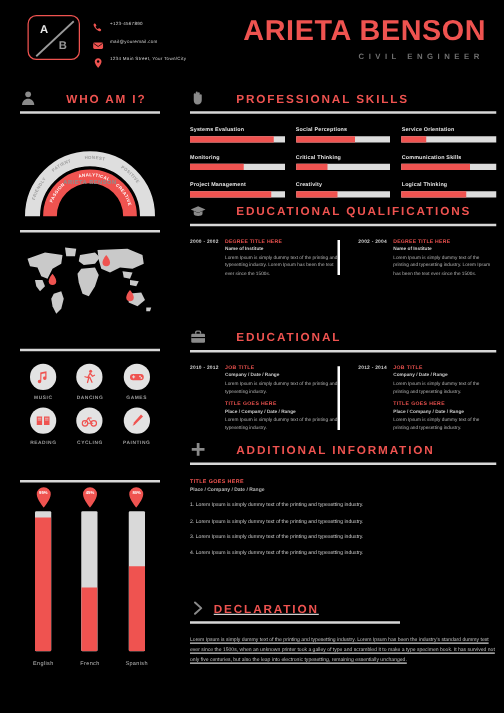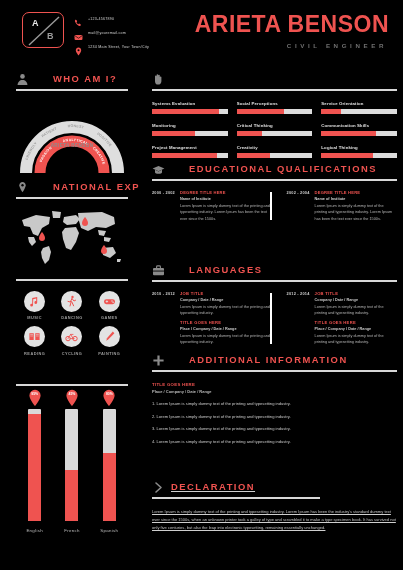--- a/index.html
+++ b/index.html
@@ -252,29 +252,20 @@
           </text>
           <text class="arcLblW">
             <textPath href="#innerArc" startOffset="72%">CREATIVE</textPath>
           </text>
         </svg>
         <div class="donut-center">ARIETA BENSON</div>
       </div>
     </div>
 
     <div class="sec natl">
-      <div class="sec-head">
-        <span class="sec-ico">
-          <svg viewBox="0 0 13 13" width="13" height="13">
-              <path d="M6.5 1C4.7 1 3.3 2.4 3.3 4.2c0 2.4 3.2 7 3.2 7s3.2-4.6 3.2-7C9.7 2.4 8.3 1 6.5 1z" fill="#8a8a8a"></path>
-              <circle cx="6.5" cy="4.2" r="1.2" fill="#000"></circle>
-            </svg>
-        </span>
-        <span class="sec-title">NATIONAL EXP</span>
-      </div>
       <div class="sec-rule"></div>
 
       <div class="map-wrap">
         <svg viewBox="0 0 112 62" width="112" height="62">
           <g fill="#c9c9c9">
 
             <path d="M6 14 L20 9 L34 11 L33 18 L26 22 L22 30 L17 28 L14 21 L8 20 Z"></path>
             <path d="M12 31 L18 31 L20 36 L16 40 L13 36 Z"></path>
 
             <path d="M36 5 L45 6 L44 12 L37 12 Z"></path>
@@ -421,20 +412,21 @@
 
   <div class="right-col">
 
     <div class="sec skills">
       <div class="sec-head">
         <span class="sec-ico">
           <svg viewBox="0 0 13 13" width="13" height="13">
               <path d="M3 7V3.4a.8.8 0 0 1 1.6 0V6V2a.8.8 0 0 1 1.6 0v4V2.6a.8.8 0 0 1 1.6 0V6.4V4.2a.8.8 0 0 1 1.6 0v4c0 2-1.4 3.4-3.4 3.4S3 10.2 3 8.2z" fill="#8a8a8a"></path>
             </svg>
         </span>
+        <span class="sec-title">PROFESSIONAL SKILLS</span>
       </div>
       <div class="sec-rule"></div>
 
       <div class="skill-grid">
         <div>
           <div class="skill-lbl">Systems Evaluation</div>
           <div class="skill-track">
               <div class="skill-fill" style="width:88%"></div>
             </div>
         </div>
@@ -528,21 +520,21 @@
 
     <div class="sec exp">
       <div class="sec-head">
         <span class="sec-ico">
           <svg viewBox="0 0 13 13" width="13" height="13">
               <rect x="1" y="4" width="11" height="7.2" rx="1" fill="#8a8a8a"></rect>
               <path d="M4.6 4V2.8a.9.9 0 0 1 .9-.9h2a.9.9 0 0 1 .9.9V4" fill="none" stroke="#8a8a8a" stroke-width="1.1"></path>
               <rect x="1" y="6.6" width="11" height=".9" fill="#000"></rect>
             </svg>
         </span>
-        <span class="sec-title">LANGUAGES</span>
+        <span class="sec-title">EDUCATIONAL</span>
       </div>
       <div class="sec-rule"></div>
 
       <div class="exp-cols">
         <div class="exp-col">
           <div class="exp-top">
             <span class="exp-date">2010 - 2012</span>
             <span class="exp-title">JOB TITLE</span>
           </div>
           <div class="exp-body">

